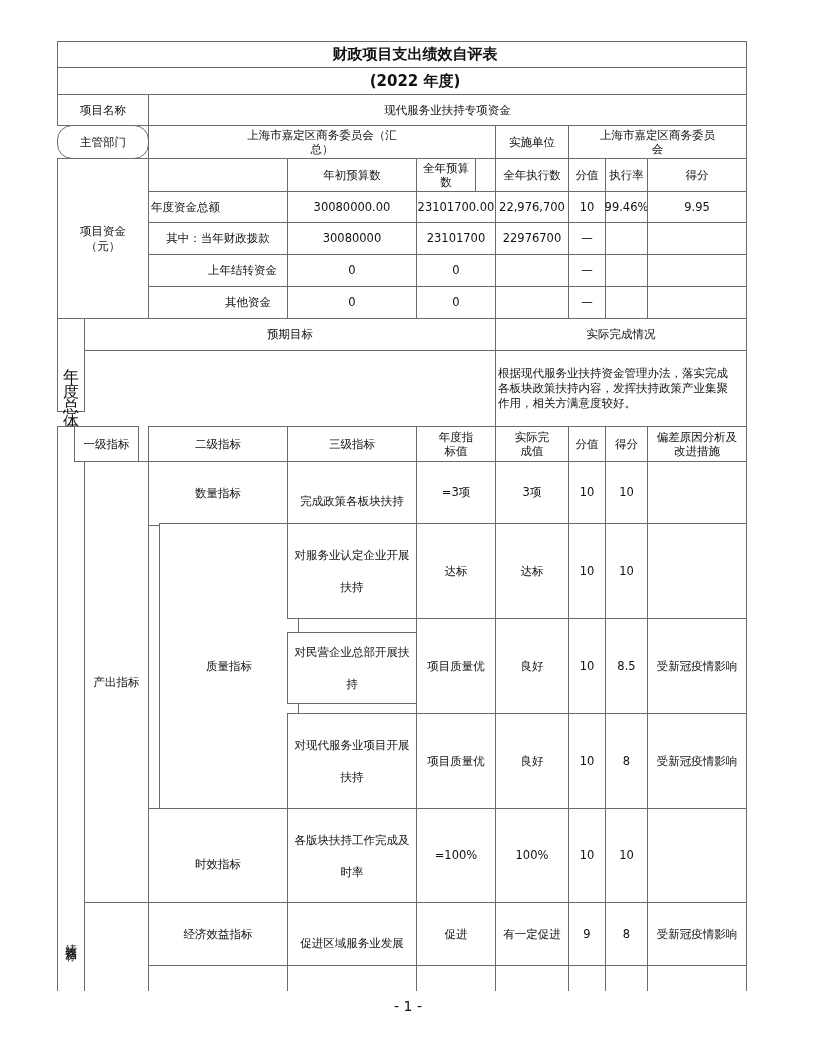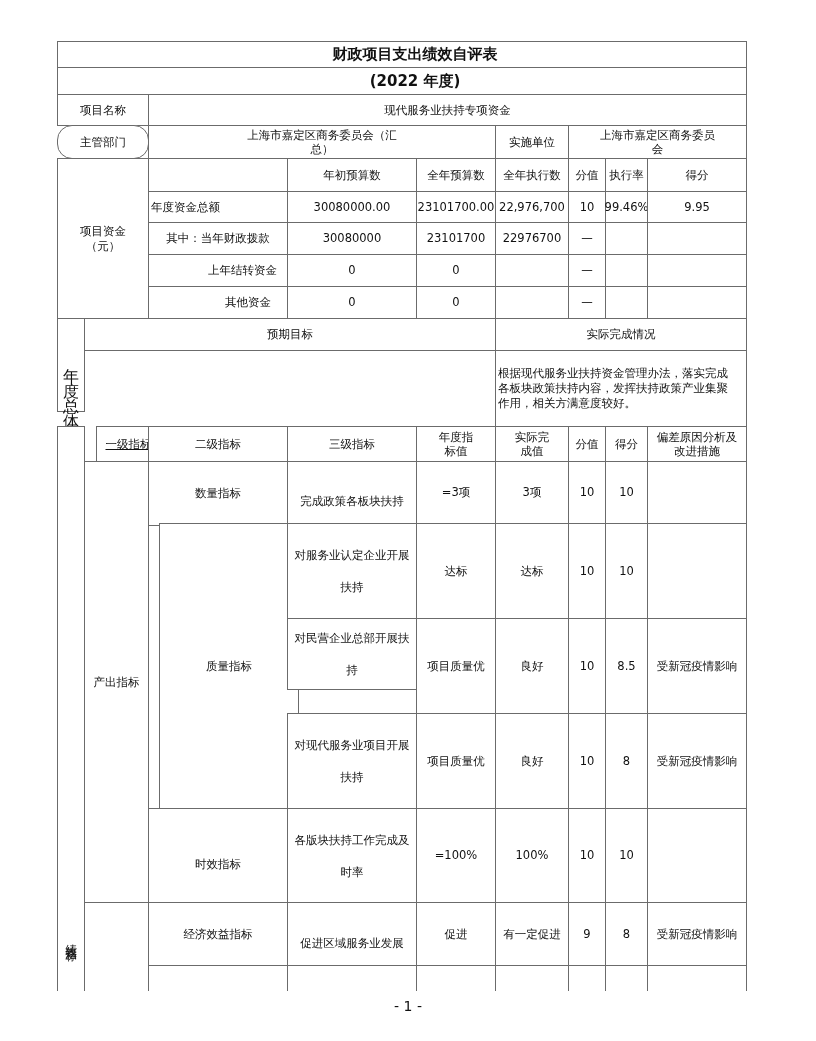--- a/index.html
+++ b/index.html
@@ -31,21 +31,21 @@
   <div class="cell" style="left:148px;top:94px;width:599px;height:32px;">现代服务业扶持专项资金</div>
 
   <div class="cell" style="left:57px;top:125px;width:92px;height:34px;border-radius:15px;">主管部门</div>
   <div class="cell" style="left:148px;top:125px;width:348px;height:34px;padding:0 90px;">上海市嘉定区商务委员会（汇总）</div>
   <div class="cell" style="left:495px;top:125px;width:74px;height:34px;">实施单位</div>
   <div class="cell" style="left:568px;top:125px;width:179px;height:34px;padding:0 28px;">上海市嘉定区商务委员会</div>
 
   <div class="cell" style="left:57px;top:158px;width:92px;height:161px;padding:0 14px;">项目资金（元）</div>
   <div class="cell" style="left:148px;top:158px;width:140px;height:34px;"></div>
   <div class="cell" style="left:287px;top:158px;width:130px;height:34px;">年初预算数</div>
-  <div class="cell" style="left:416px;top:158px;width:80px;height:34px;">全年预算数</div>
+  <div class="cell" style="left:416px;top:158px;width:60px;height:34px;">全年预算数</div>
   <div class="cell" style="left:495px;top:158px;width:74px;height:34px;">全年执行数</div>
   <div class="cell" style="left:568px;top:158px;width:38px;height:34px;">分值</div>
   <div class="cell" style="left:605px;top:158px;width:43px;height:34px;">执行率</div>
   <div class="cell" style="left:647px;top:158px;width:100px;height:34px;">得分</div>
 
   <div class="cell left" style="left:148px;top:191px;width:140px;height:32px;">年度资金总额</div>
   <div class="cell" style="left:287px;top:191px;width:130px;height:32px;">30080000.00</div>
   <div class="cell" style="left:416px;top:191px;width:80px;height:32px;padding:0;">23101700.00</div>
   <div class="cell" style="left:495px;top:191px;width:74px;height:32px;padding:0;">22,976,700</div>
   <div class="cell" style="left:568px;top:191px;width:38px;height:32px;">10</div>
@@ -78,21 +78,21 @@
 
   <div class="cell" style="left:57px;top:318px;width:28px;height:94px;padding:50px 0 0 0;font-size:16px;line-height:15px;align-items:flex-start;">年度总体目标</div>
   <div class="cell" style="left:84px;top:318px;width:412px;height:33px;">预期目标</div>
   <div class="cell" style="left:495px;top:318px;width:252px;height:33px;">实际完成情况</div>
   <div class="cell left para" style="left:495px;top:350px;width:252px;height:77px;padding-right:8px;">根据现代服务业扶持资金管理办法，落实完成各板块政策扶持内容，发挥扶持政策产业集聚作用，相关方满意度较好。</div>
 
   <div class="cell" style="left:57px;top:426px;width:28px;height:565px;border-bottom:none;padding-top:460px;">
     <span class="vert">绩效指标</span>
   </div>
 
-  <div class="cell" style="left:96px;top:426px;width:65px;height:36px;text-decoration:underline;">一级指标</div>
+  <div class="cell" style="left:74px;top:426px;width:65px;height:36px;">一级指标</div>
   <div class="cell" style="left:148px;top:426px;width:140px;height:36px;">二级指标</div>
   <div class="cell" style="left:287px;top:426px;width:130px;height:36px;">三级指标</div>
   <div class="cell" style="left:416px;top:426px;width:80px;height:36px;padding:0 18px;">年度指标值</div>
   <div class="cell" style="left:495px;top:426px;width:74px;height:36px;padding:0 14px;">实际完成值</div>
   <div class="cell" style="left:568px;top:426px;width:38px;height:36px;">分值</div>
   <div class="cell" style="left:605px;top:426px;width:43px;height:36px;">得分</div>
   <div class="cell" style="left:647px;top:426px;width:100px;height:36px;padding:0 6px;">偏差原因分析及改进措施</div>
 
   <div class="cell" style="left:84px;top:461px;width:65px;height:442px;">产出指标</div>
 
@@ -106,21 +106,21 @@
 
   <div class="cell" style="left:148px;top:523px;width:140px;height:286px;margin-left:11px;">质量指标</div>
 
   <div class="cell tall" style="left:287px;top:523px;width:130px;height:96px;padding:0 3px;">对服务业认定企业开展扶持</div>
   <div class="cell" style="left:416px;top:523px;width:80px;height:96px;">达标</div>
   <div class="cell" style="left:495px;top:523px;width:74px;height:96px;">达标</div>
   <div class="cell" style="left:568px;top:523px;width:38px;height:96px;">10</div>
   <div class="cell" style="left:605px;top:523px;width:43px;height:96px;">10</div>
   <div class="cell" style="left:647px;top:523px;width:100px;height:96px;"></div>
 
-  <div class="cell tall" style="left:287px;top:618px;width:130px;height:72px;padding:0 3px;">对民营企业总部开展扶持</div>
+  <div class="cell tall" style="left:287px;top:632px;width:130px;height:72px;padding:0 3px;">对民营企业总部开展扶持</div>
   <div class="cell" style="left:416px;top:618px;width:80px;height:96px;">项目质量优</div>
   <div class="cell" style="left:495px;top:618px;width:74px;height:96px;">良好</div>
   <div class="cell" style="left:568px;top:618px;width:38px;height:96px;">10</div>
   <div class="cell" style="left:605px;top:618px;width:43px;height:96px;">8.5</div>
   <div class="cell" style="left:647px;top:618px;width:100px;height:96px;padding:0;">受新冠疫情影响</div>
 
   <div class="cell tall" style="left:287px;top:713px;width:130px;height:96px;padding:0 3px;">对现代服务业项目开展扶持</div>
   <div class="cell" style="left:416px;top:713px;width:80px;height:96px;">项目质量优</div>
   <div class="cell" style="left:495px;top:713px;width:74px;height:96px;">良好</div>
   <div class="cell" style="left:568px;top:713px;width:38px;height:96px;">10</div>

